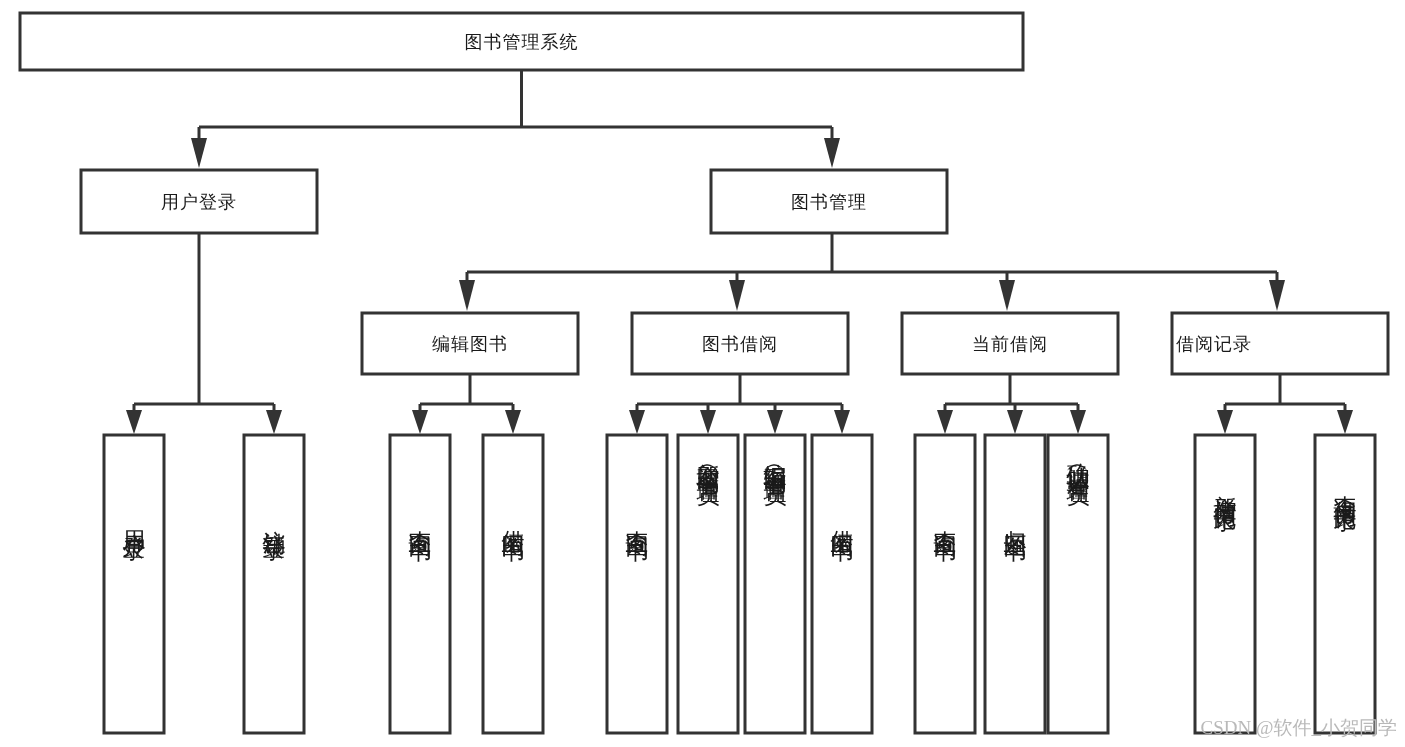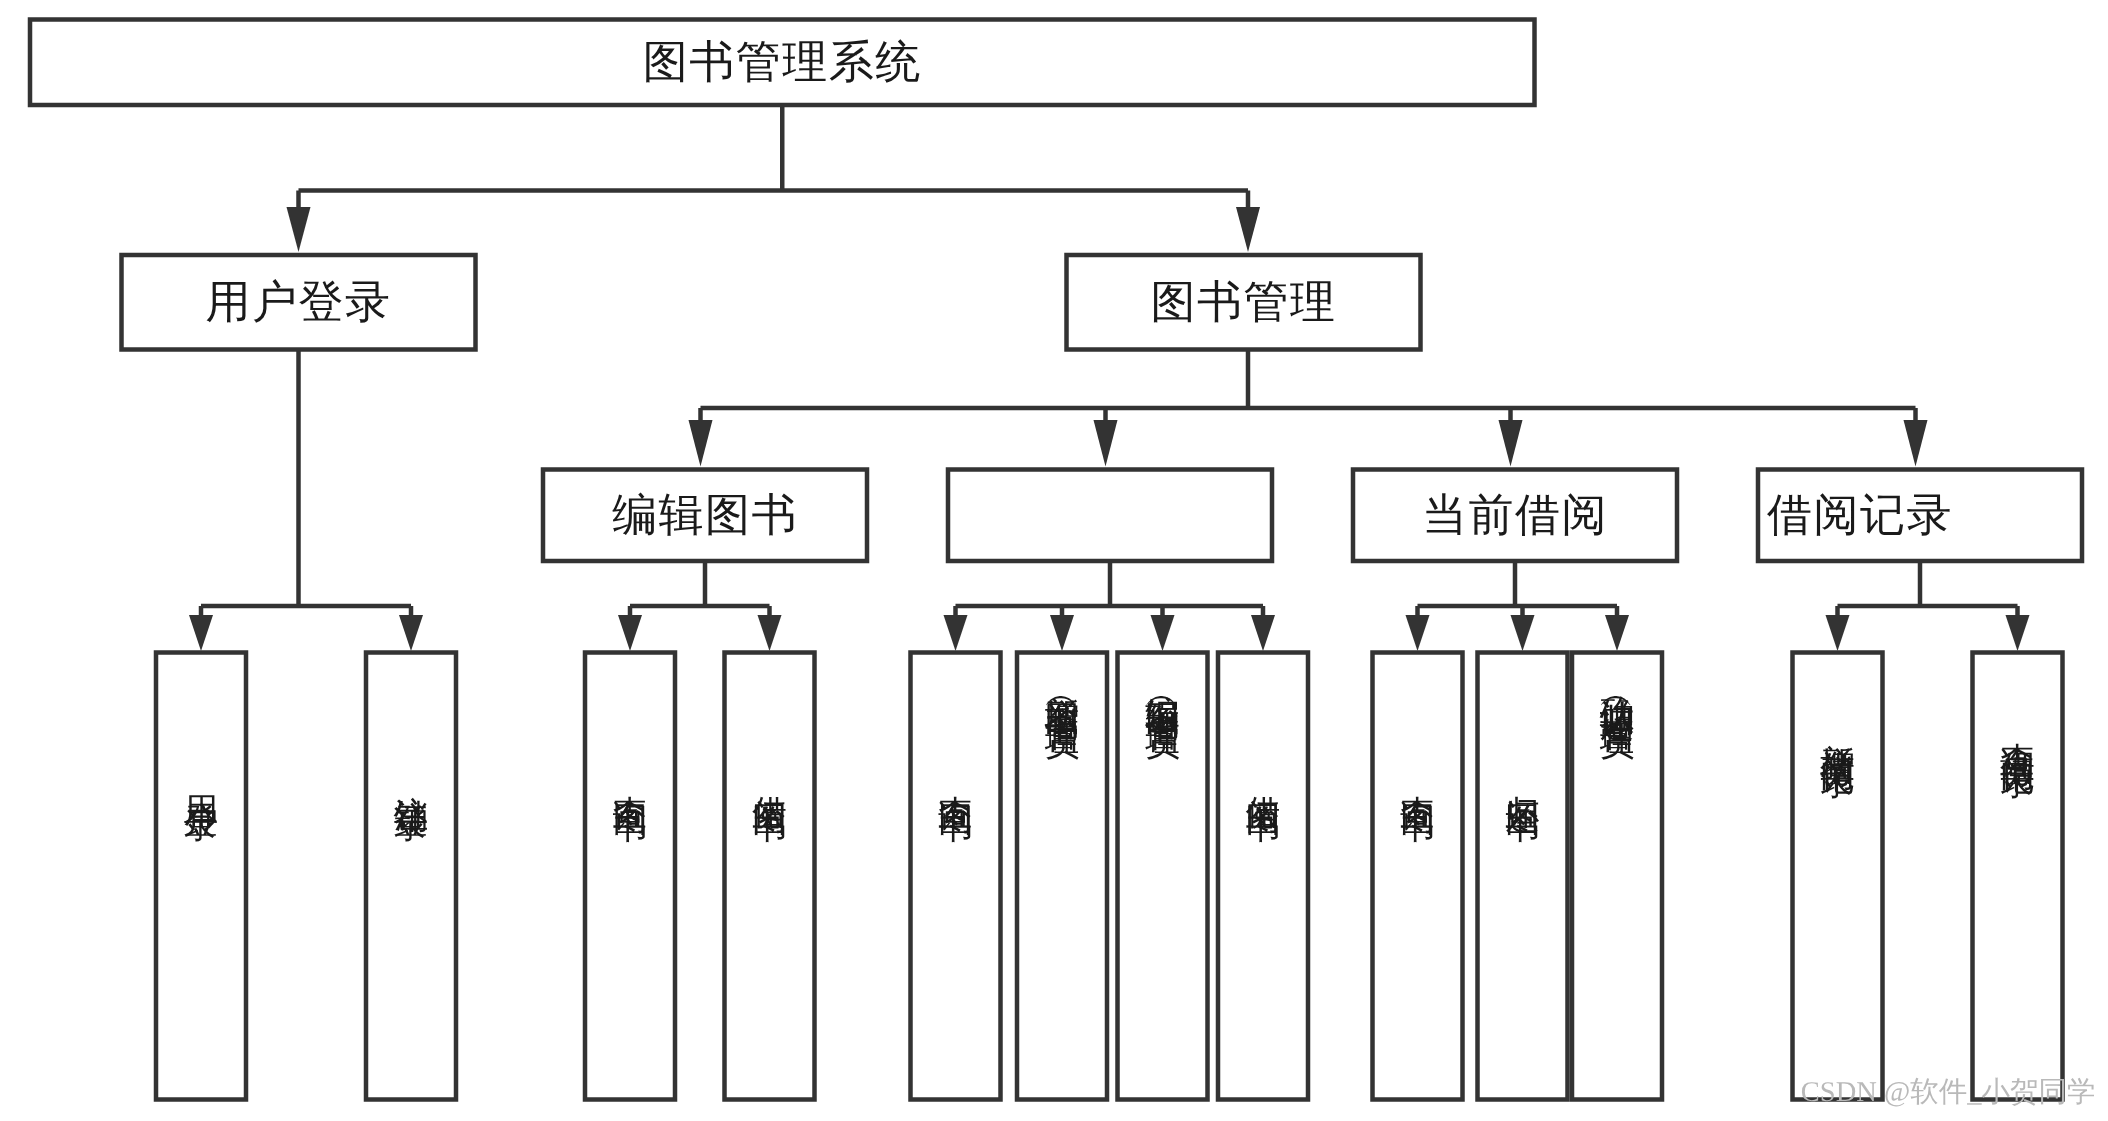--- a/index.html
+++ b/index.html
@@ -58,21 +58,21 @@
   }
   .hlabel-wrap {
     position: absolute;
     display: flex;
     align-items: center;
     justify-content: center;
     pointer-events: none;
   }
   .hlabel-text {
     font-family: "Liberation Sans", "DejaVu Sans", sans-serif;
-    font-size: 30px;
+    font-size: 18px;
     color: #1a1a1a;
     letter-spacing: 1px;
     white-space: nowrap;
   }
   .watermark {
     position: absolute;
     right: 8px;
     bottom: 6px;
     font-family: Liberation Serif, serif;
     font-size: 19px;
@@ -199,26 +199,29 @@
   </div>
 
   <div class="hlabel-wrap" style="left:711px; top:170px; width:236px; height:63px;align-items:center;">
     <span class="hlabel-text">图书管理</span>
   </div>
 
   <div class="hlabel-wrap" style="left:362px; top:313px; width:216px; height:61px;">
     <span class="hlabel-text">编辑图书</span>
   </div>
 
+  <div class="hlabel-wrap" style="left:632px; top:313px; width:216px; height:61px;">
+    <span class="hlabel-text">图书借阅</span>
+  </div>
 
   <div class="hlabel-wrap" style="left:902px; top:313px; width:216px; height:61px;">
     <span class="hlabel-text">当前借阅</span>
   </div>
 
-  <div class="hlabel-wrap" style="left:1132px; top:313px; width:216px; height:61px;">
+  <div class="hlabel-wrap" style="left:1106px; top:313px; width:216px; height:61px;">
     <span class="hlabel-text">借阅记录</span>
   </div>
 
   <div class="vlabel-wrap" style="left:104px; top:435px; width:60px; height:298px; padding-top:77px;">
     <span class="vlabel-text">用户登录</span>
   </div>
 
   <div class="vlabel-wrap" style="left:244px; top:435px; width:60px; height:298px; padding-top:77px;">
     <span class="vlabel-text">注销登录</span>
   </div>

